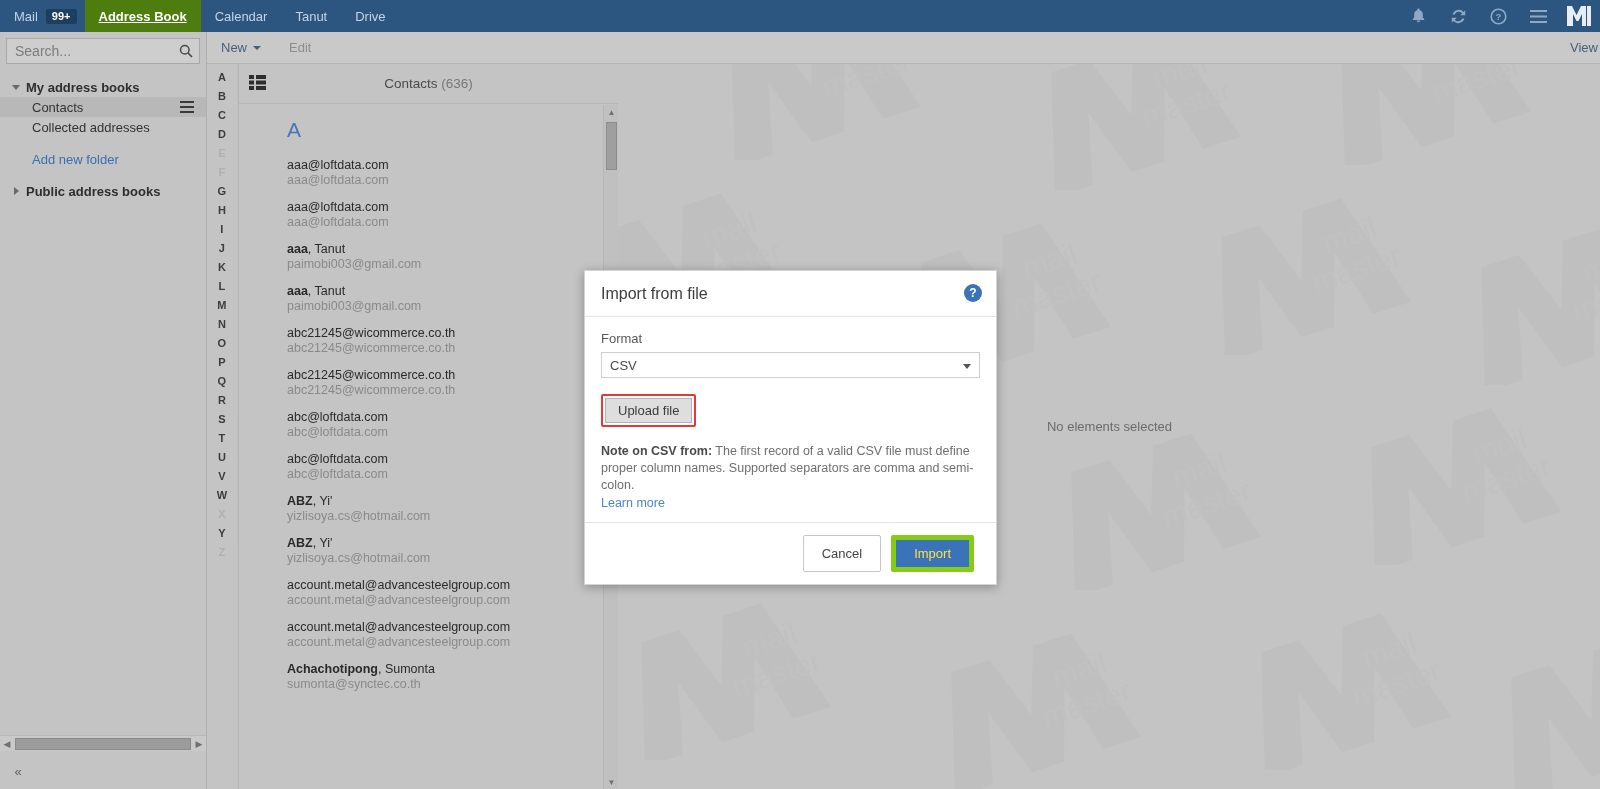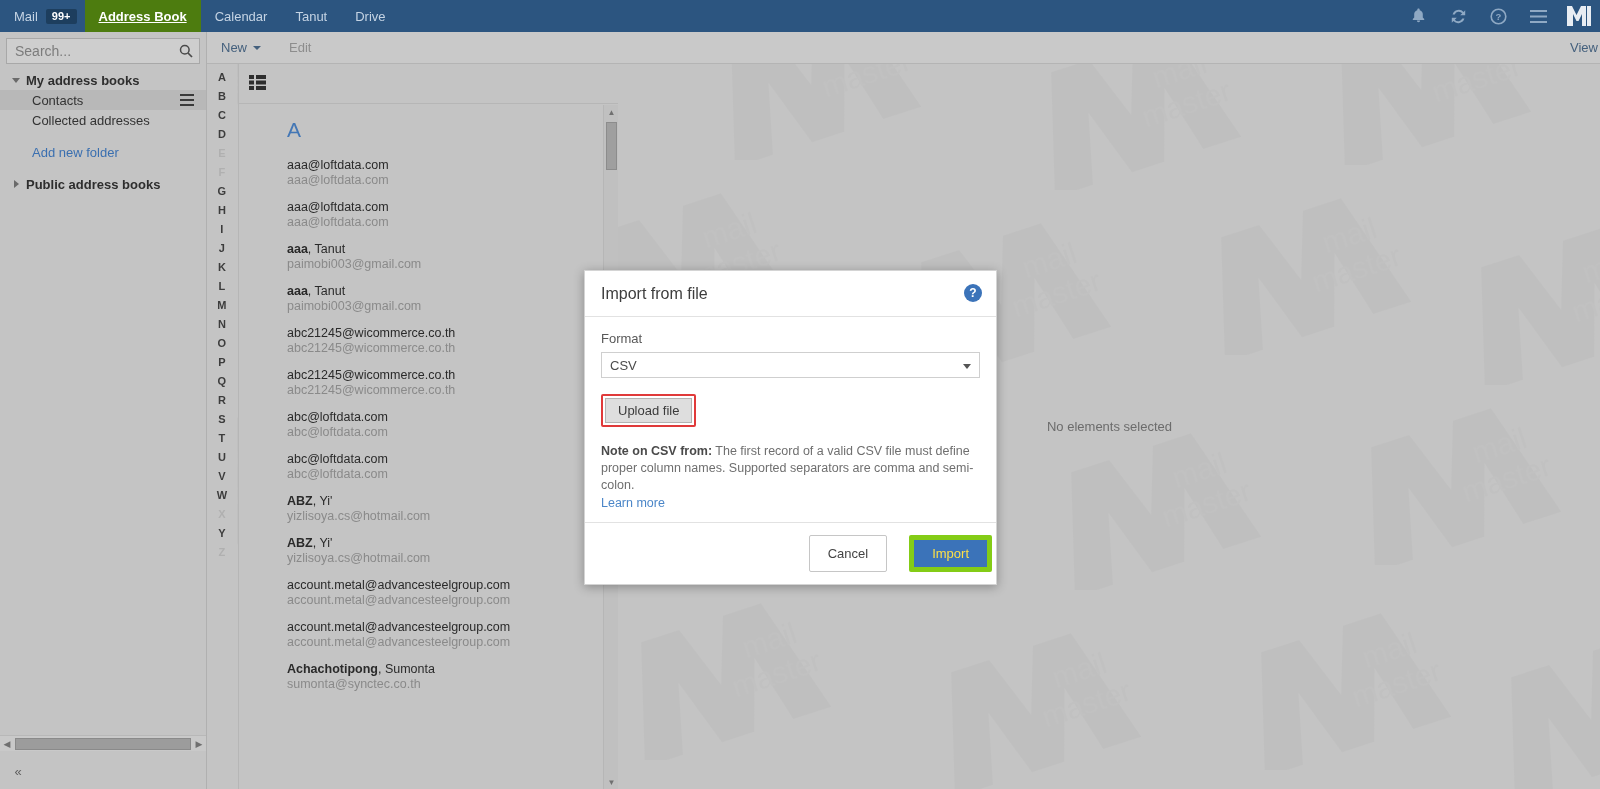--- a/index.html
+++ b/index.html
@@ -148,21 +148,21 @@
     height: 24px;
   }
   .search-input::placeholder { color: #7c7c7c; }
   .search-icon-btn {
     position: absolute; right: 4px; top: 3px;
     width: 18px; height: 18px;
     display: flex; align-items: center; justify-content: center;
     cursor: pointer;
   }
 
-  .tree { margin-top: 6px; }
+  .tree { margin-top: 13px; }
   .tree-row {
     display: flex; align-items: center;
     height: 20px;
     padding-left: 6px;
     font-size: 13px;
     cursor: pointer;
     position: relative;
   }
   .tree-row.section { font-weight: bold; color: #2e2e2e; }
   .tree-row.child { padding-left: 32px; color: #333; }
@@ -409,22 +409,22 @@
   .note b { color: #4a4a4a; }
   .learn-more {
     color: #4b86c8;
     font-size: 12.5px;
     cursor: pointer;
     display: inline-block;
     margin-top: 2px;
   }
   .modal-foot {
     border-top: 1px solid #e2e2e2;
-    padding: 12px 4px;
-    display: flex; justify-content: flex-end; gap: 22px;
+    padding: 12px 22px;
+    display: flex; justify-content: flex-end; gap: 10px;
     background: #fff;
   }
   .btn {
     font-family: "Liberation Sans", sans-serif;
     font-size: 13px;
     padding: 6px 18px;
     border-radius: 2px;
     cursor: pointer;
   }
   .btn-cancel {
@@ -795,20 +795,24 @@
       <span class="view-toggle">
         <svg width="17" height="15" viewBox="0 0 17 15">
           <rect x="0" y="0" width="5" height="4" fill="#2e2e2e"></rect>
           <rect x="7" y="0" width="10" height="4" fill="#2e2e2e"></rect>
           <rect x="0" y="5.5" width="5" height="4" fill="#2e2e2e"></rect>
           <rect x="7" y="5.5" width="10" height="4" fill="#2e2e2e"></rect>
           <rect x="0" y="11" width="5" height="4" fill="#2e2e2e"></rect>
           <rect x="7" y="11" width="10" height="4" fill="#2e2e2e"></rect>
         </svg>
       </span>
+      <div class="contacts-title">
+        <span>Contacts</span>
+        <span class="contacts-count">(636)</span>
+      </div>
     </div>
 
     <div class="contacts-list" id="contactsList">
       <div class="group-letter">A</div>
     <div class="contact">
           <div class="c-name">aaa@loftdata.com</div>
           <div class="c-mail">aaa@loftdata.com</div>
         </div>
         <div class="contact">
           <div class="c-name">aaa@loftdata.com</div>

